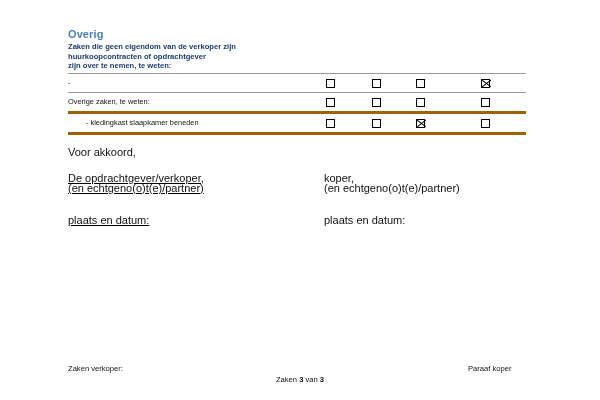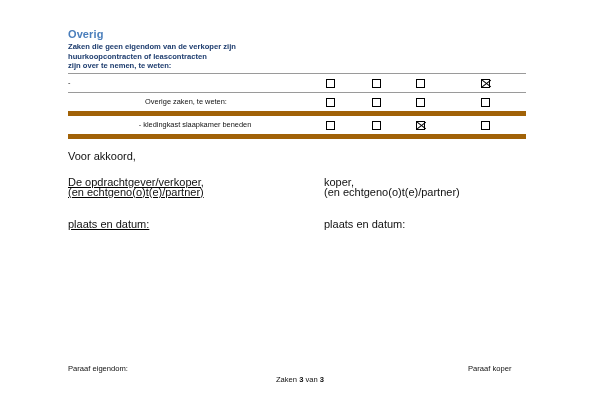--- a/index.html
+++ b/index.html
@@ -48,22 +48,21 @@
   .tbl td {
     padding: 0;
     vertical-align: middle;
     height: 13px;
   }
   .row-top td {
     border-top: 1px solid #9a9a9a;
     border-bottom: 1px solid #9a9a9a;
   }
   .row-bot td {
-    border-bottom: 5px solid #a16207;
-    text-align: center;
+    border-bottom: 3px solid #a16207;
   }
   .lbl {
     font-size: 7.4px;
     color: #111111;
     padding-left: 2px;
     white-space: nowrap;
   }
   .lbl.bold {
     font-weight: normal;
   }
@@ -144,21 +143,21 @@
 <body>
 
 <div class="page">
 
   <div class="doc">
 
     <div class="heading">Overig</div>
 
     <div class="intro-block">
       <div class="intro-line">Zaken die geen eigendom van de verkoper zijn</div>
-      <div class="intro-line">huurkoopcontracten of leascontracten</div>
+      <div class="intro-line">huurkoopcontracten of opdrachtgever</div>
       <div class="intro-line">zijn over te nemen, te weten:</div>
     </div>
 
     <table class="tbl">
       <colgroup>
         <col style="width:236px">
         <col style="width:52px">
         <col style="width:40px">
         <col style="width:48px">
         <col style="width:82px">
@@ -208,17 +207,17 @@
       <div class="col-left">
         <div class="para">plaats en datum:</div>
       </div>
       <div class="col-right">
         <div class="para">plaats en datum:</div>
       </div>
     </div>
 
   </div>
 
-  <div class="footer-left">Paraaf eigendom:</div>
+  <div class="footer-left">Zaken verkoper:</div>
   <div class="footer-right">Paraaf koper</div>
   <div class="footer-center"><span>Zaken </span><b>3</b><span> van </span><b>3</b></div>
 
 </div>
 
 </body></html>

